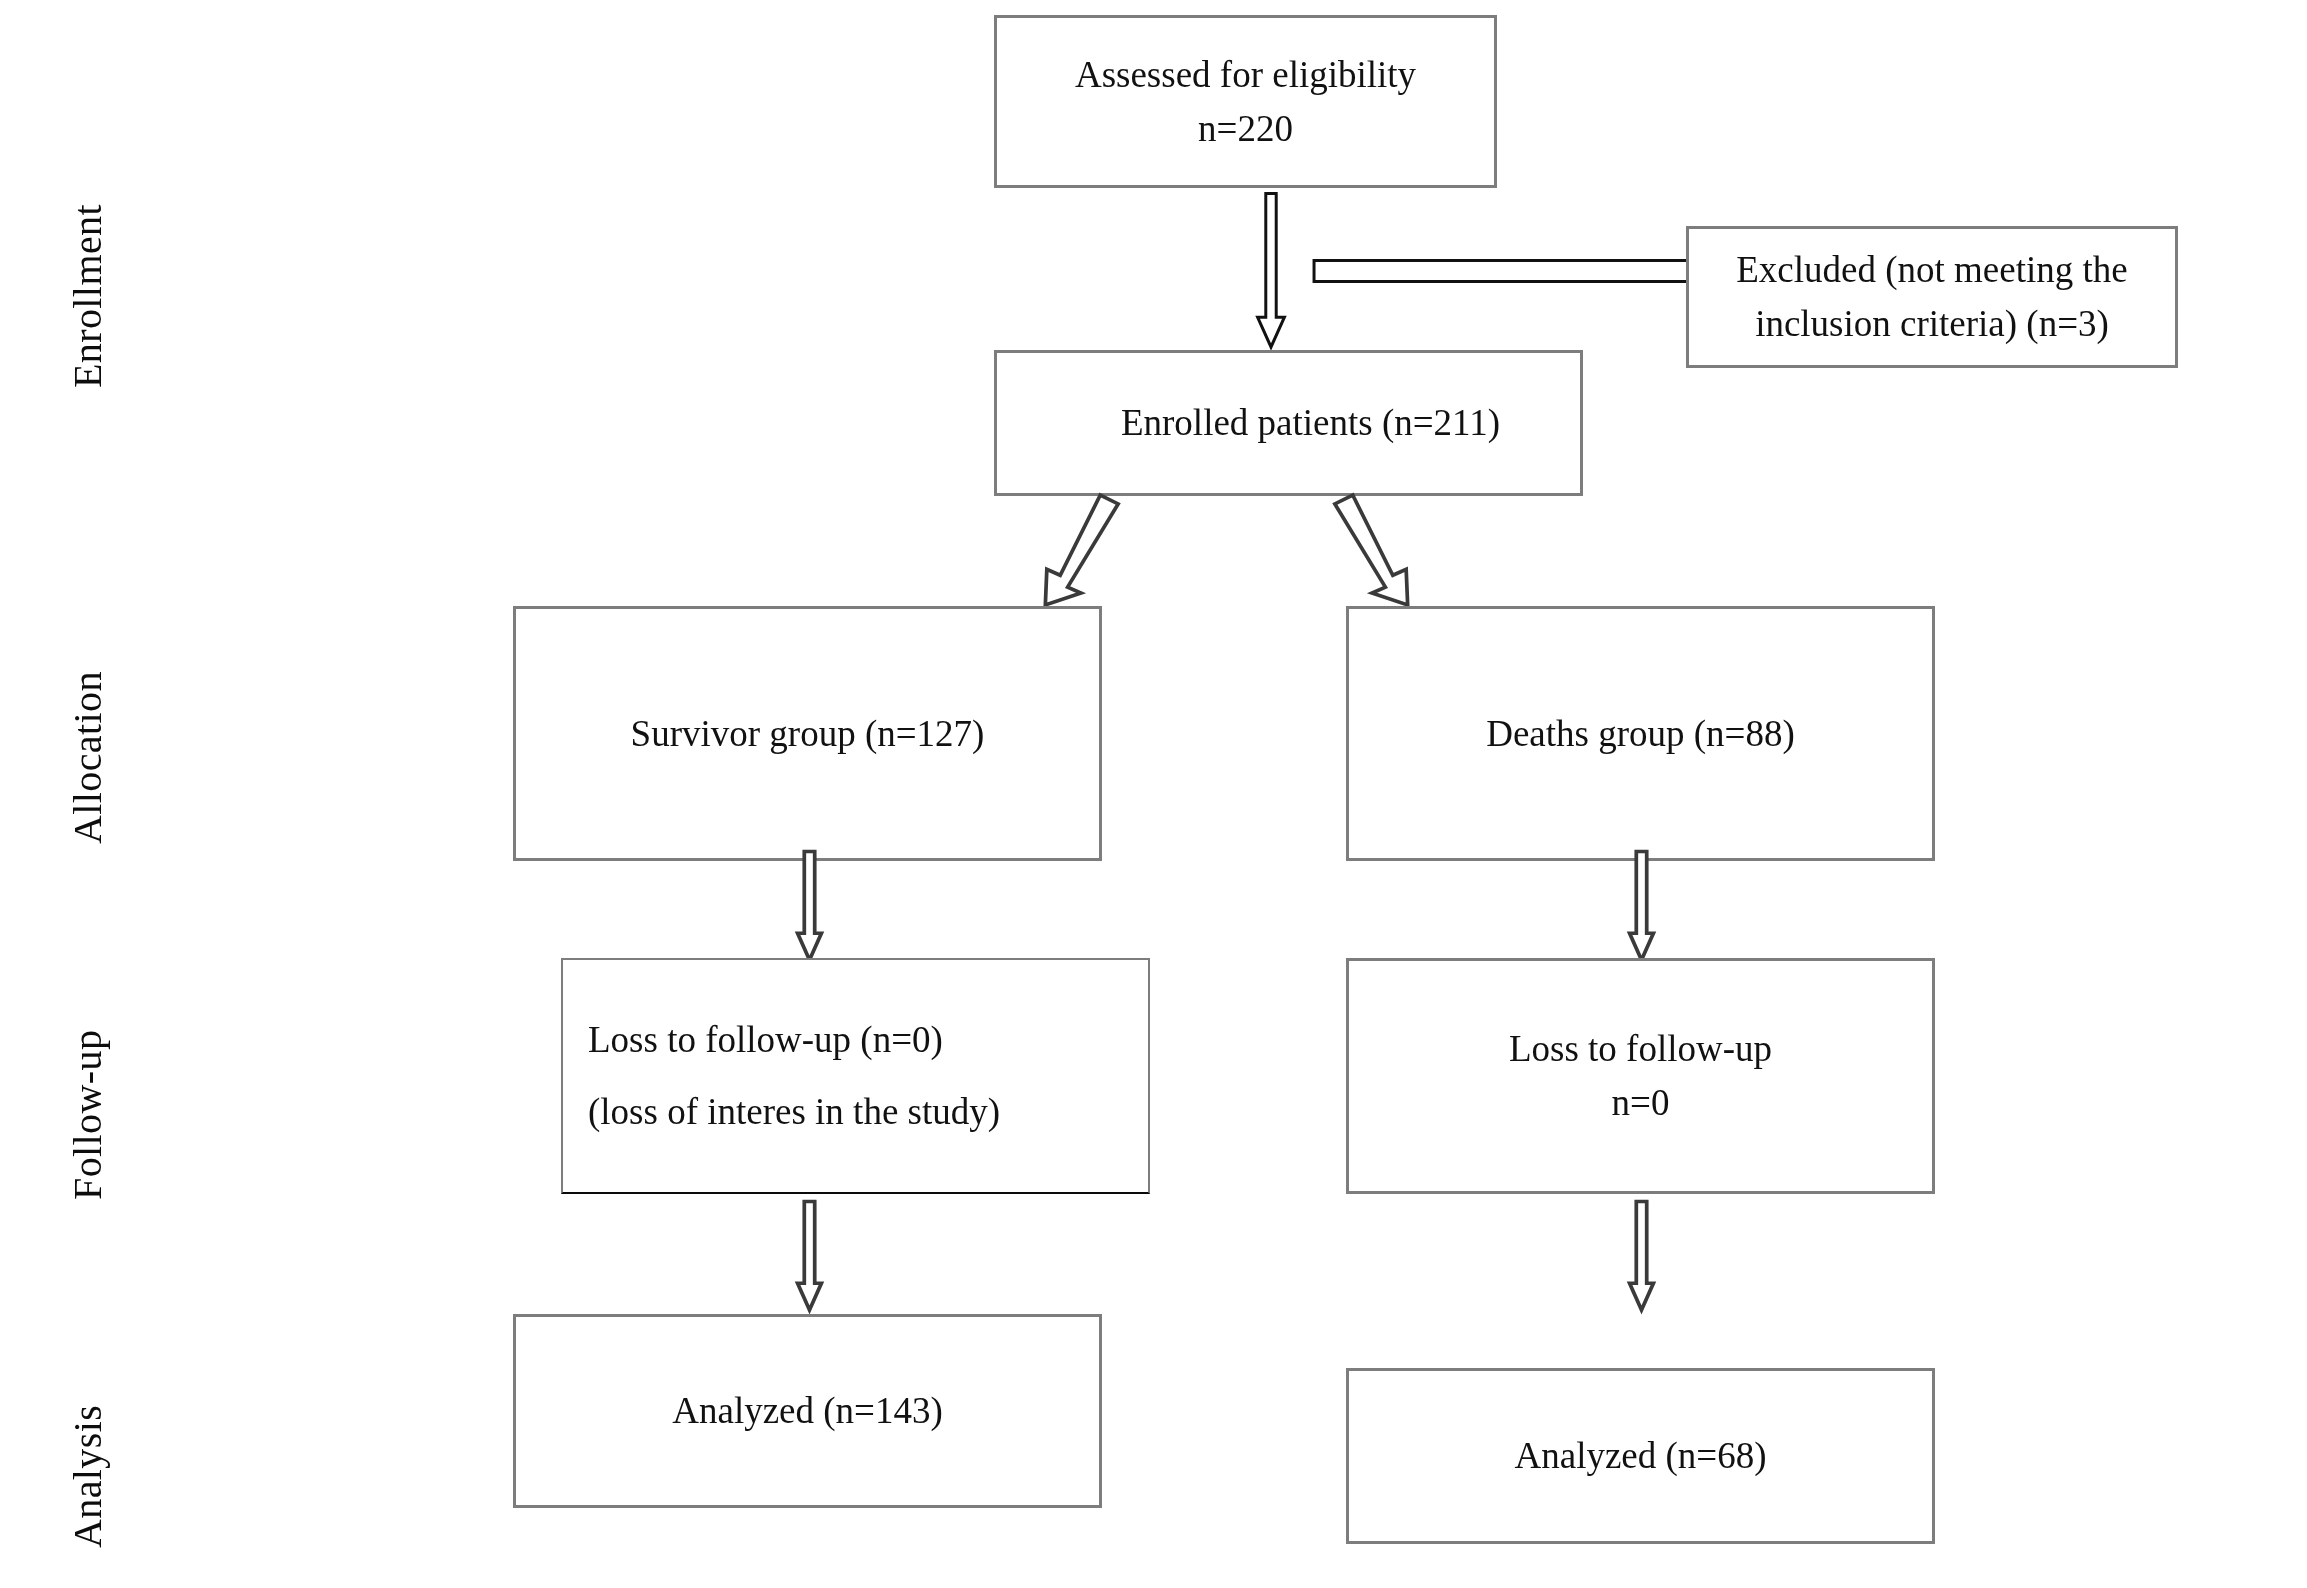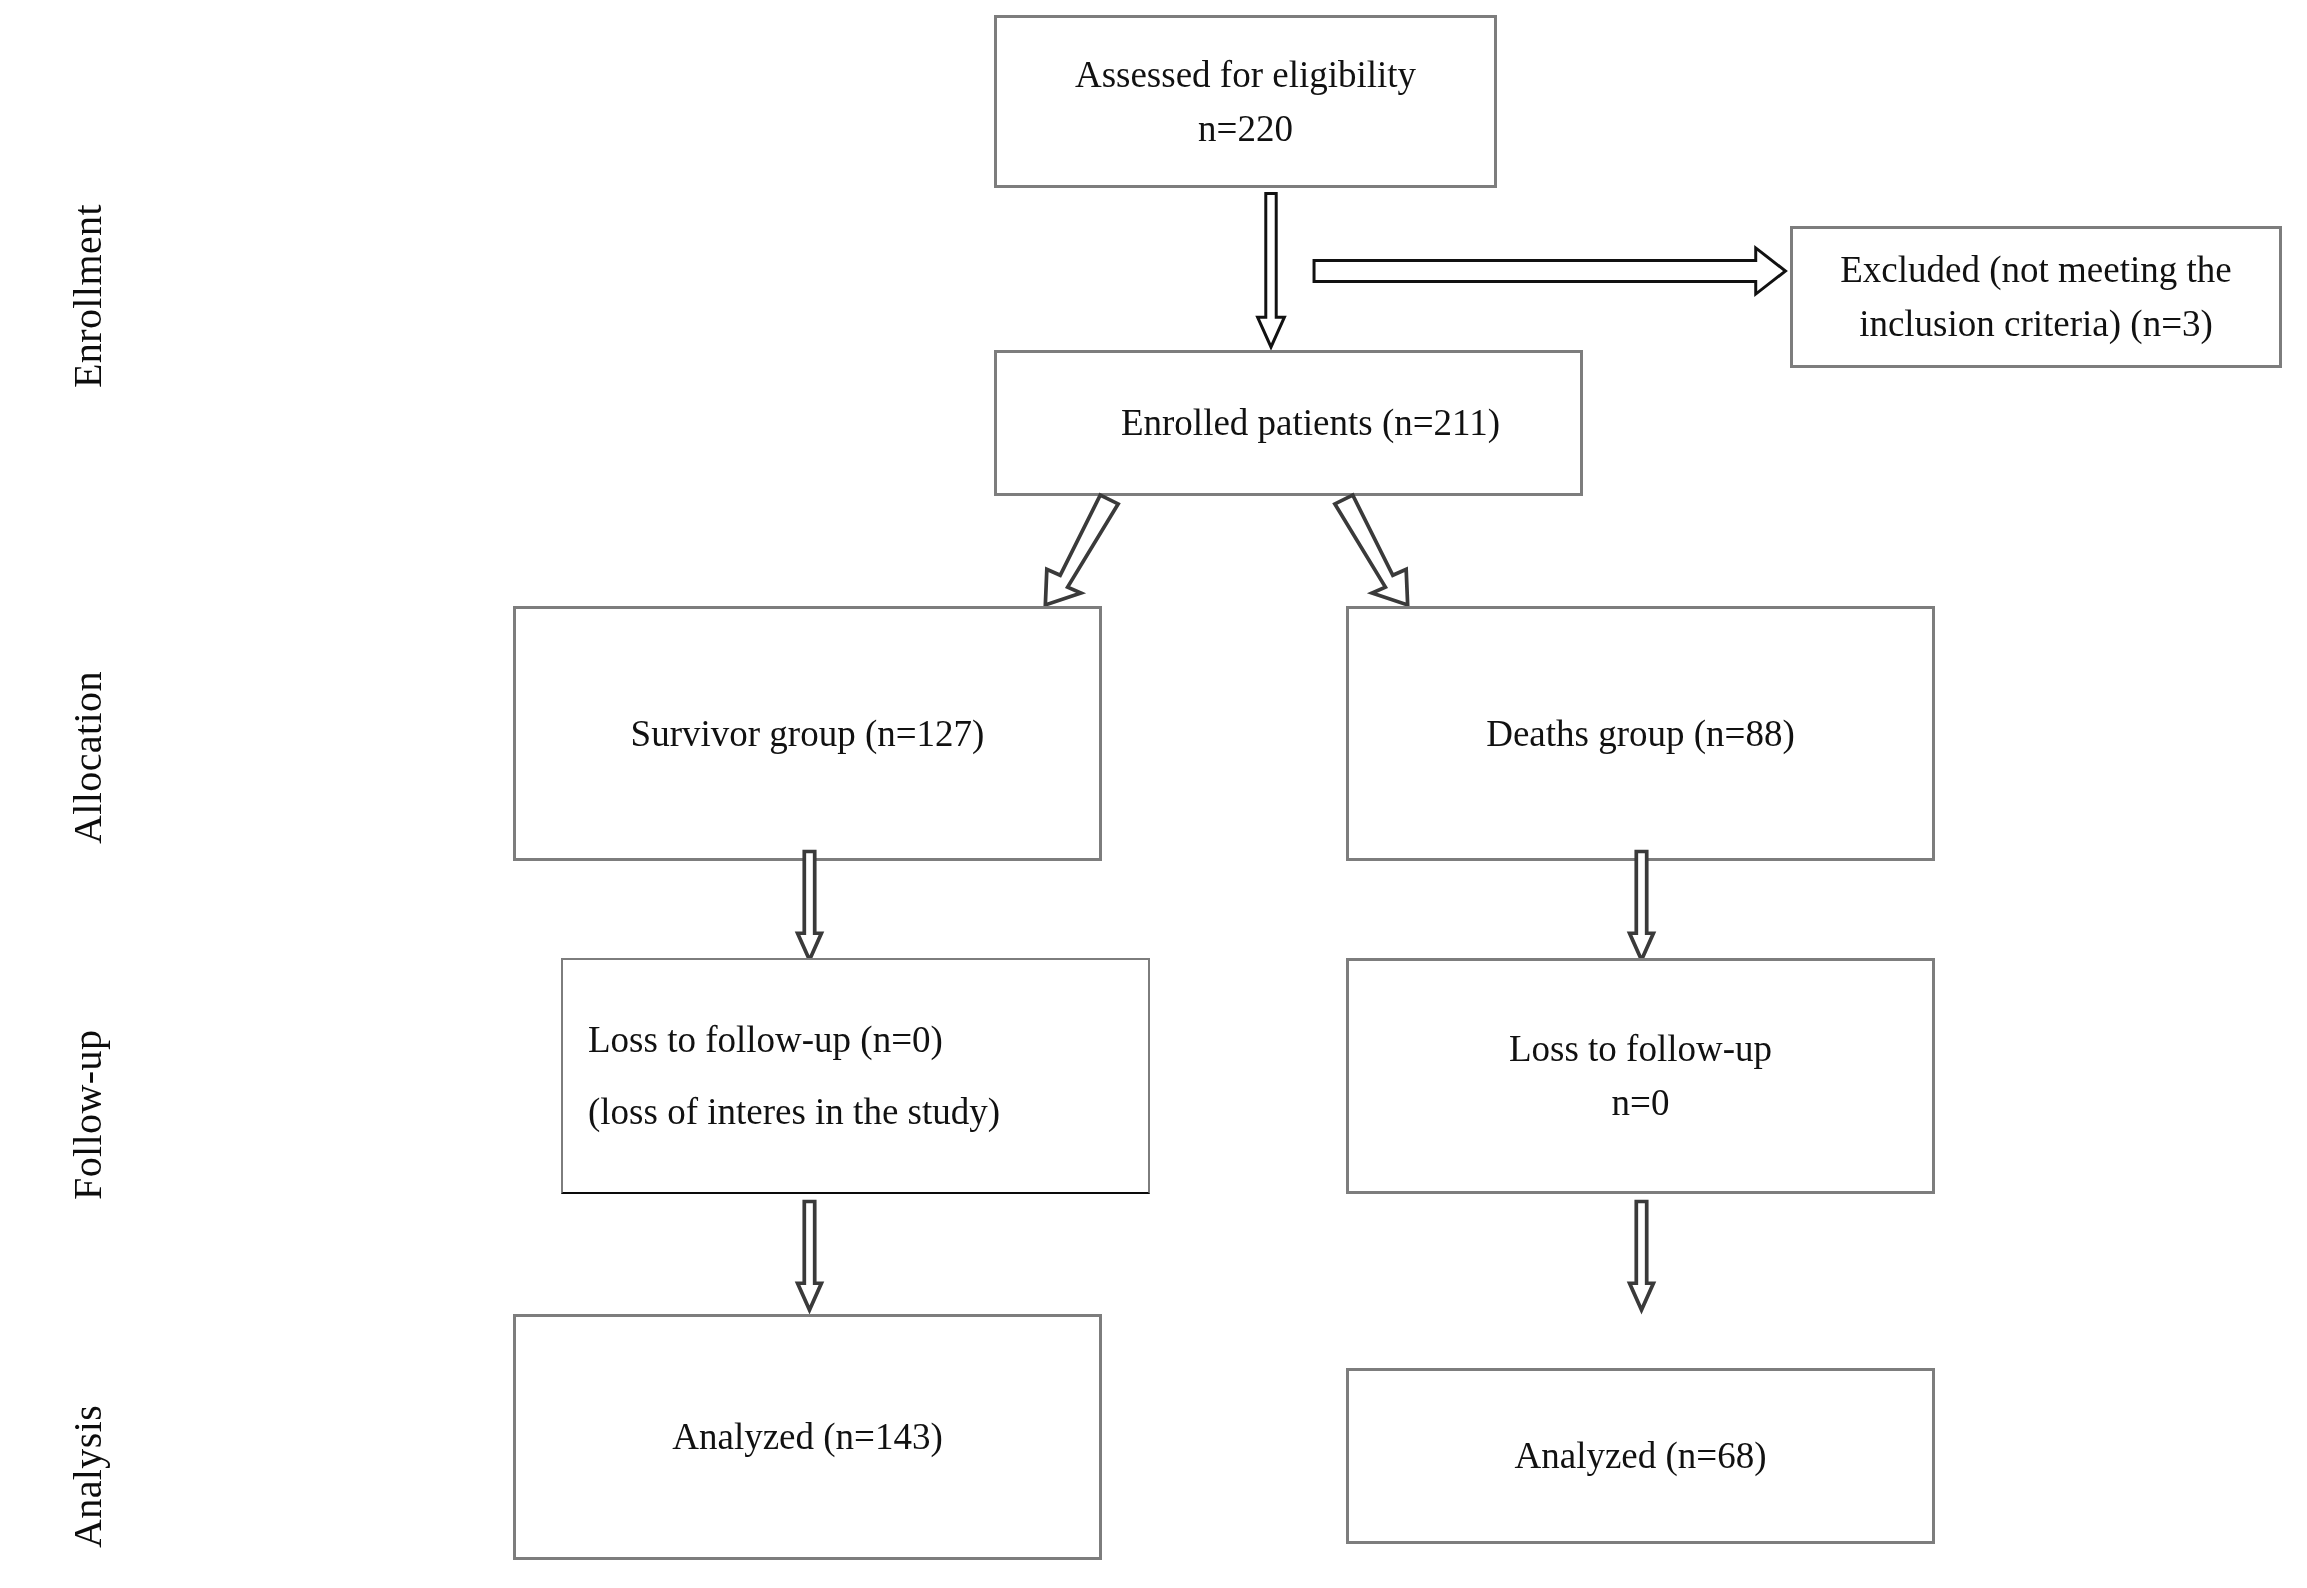--- a/index.html
+++ b/index.html
@@ -100,21 +100,21 @@
       <polygon class="shape" points="13,2 27,2 27,168 38,168 20,208 2,168 13,168"></polygon>
     </svg>
   </div>
 
   <div class="arrow" style="left:1312px; top:242px; width:477px; height:58px;">
     <svg width="477" height="58" viewBox="0 0 640 78">
       <polygon class="shape" points="2,25 596,25 596,8 636,39 596,70 596,53 2,53"></polygon>
     </svg>
   </div>
 
-  <div class="node" style="left:1790px; top:226px; width:492px; height:142px;">
+  <div class="node" style="left:1686px; top:226px; width:492px; height:142px;">
     <div class="lines">
       <span class="ln">Excluded (not meeting the</span>
       <span class="ln">inclusion criteria) (n=3)</span>
     </div>
   </div>
 
   <div class="node" style="left:994px; top:350px; width:589px; height:146px;padding-left:44px;">
     <div class="lines">
       <span class="ln">Enrolled patients (n=211)</span>
     </div>
@@ -175,21 +175,21 @@
       <polygon class="shape" points="11,2 25,2 25,112 34,112 18,148 2,112 11,112"></polygon>
     </svg>
   </div>
 
   <div class="arrow gray" style="left:1628px; top:1200px; width:27px; height:113px;">
     <svg width="27" height="113" viewBox="0 0 36 152">
       <polygon class="shape" points="11,2 25,2 25,112 34,112 18,148 2,112 11,112"></polygon>
     </svg>
   </div>
 
-  <div class="node" style="left:513px; top:1314px; width:589px; height:246px;">
+  <div class="node" style="left:513px; top:1314px; width:589px; height:194px;">
     <div class="lines">
       <span class="ln">Analyzed (n=143)</span>
     </div>
   </div>
 
   <div class="node" style="left:1346px; top:1368px; width:589px; height:176px;">
     <div class="lines">
       <span class="ln">Analyzed (n=68)</span>
     </div>
   </div>

